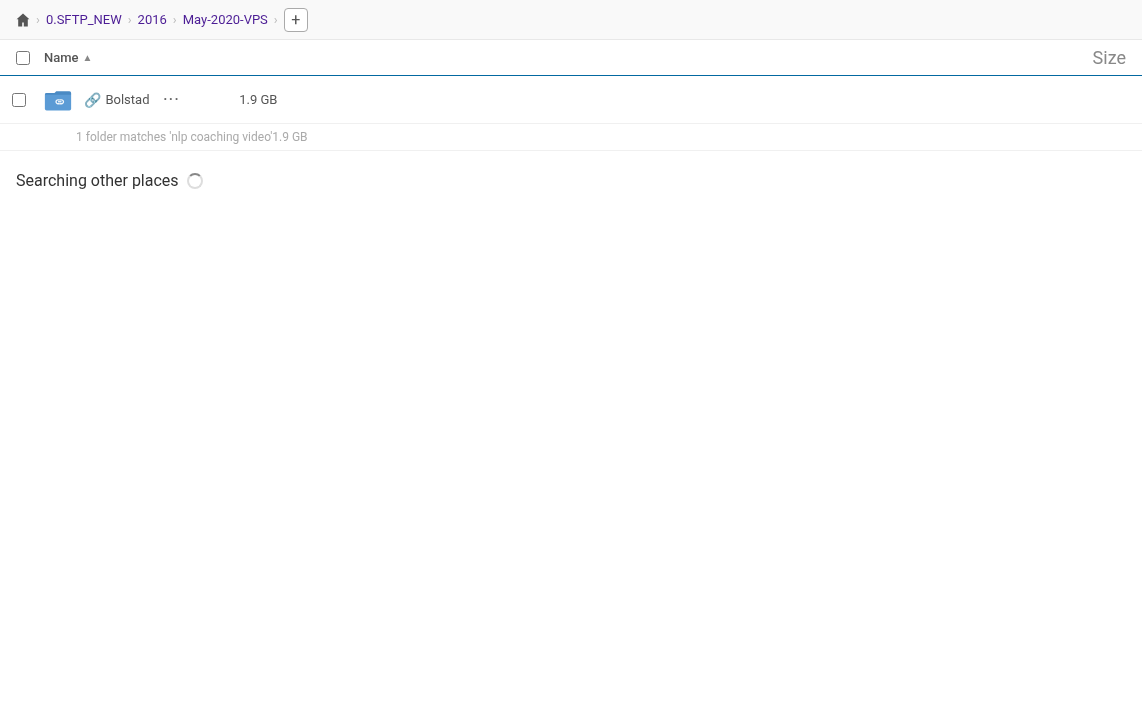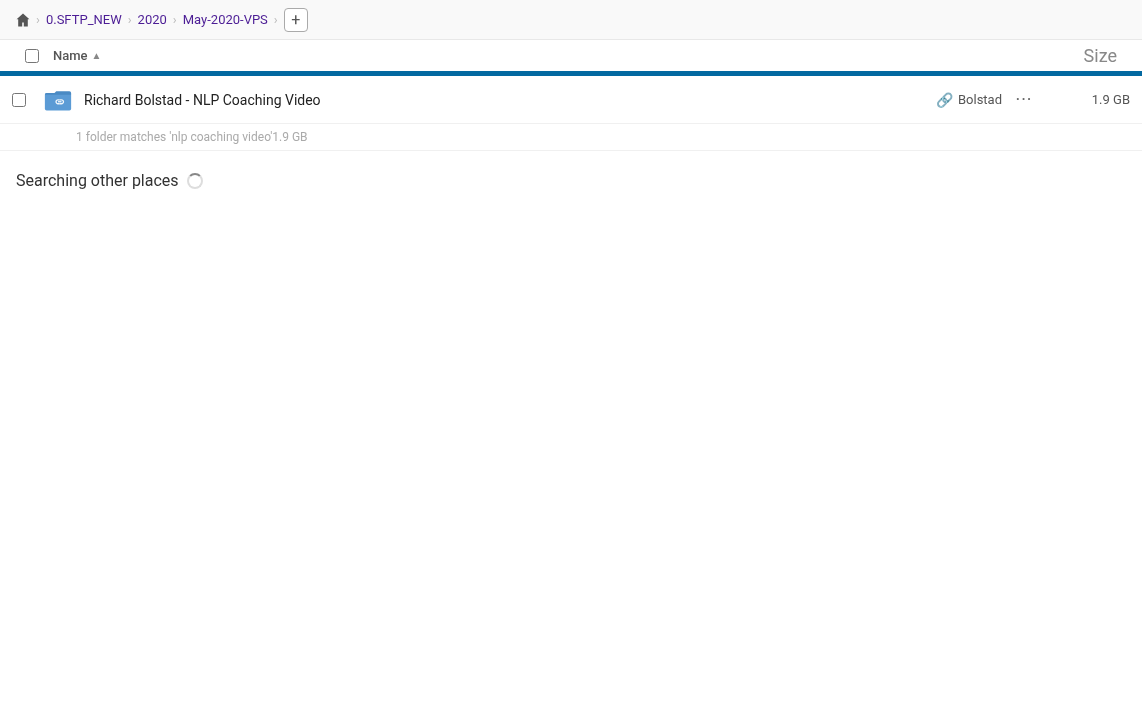--- a/index.html
+++ b/index.html
@@ -55,22 +55,22 @@
       color: #555;
       font-size: 16px;
       margin-left: 4px;
       background: #fff;
     }
 
     
     .column-header {
       display: flex;
       align-items: center;
-      padding: 6px 25px;
-      border-bottom: 5px solid #0369a1;
+      padding: 6px 16px;
+      border-bottom: 1px solid #0369a1;
       height: 36px;
       color: #555;
       font-size: 13px;
     }
     .col-checkbox {
       width: 28px;
       display: flex;
       align-items: center;
     }
     .col-name {
@@ -210,21 +210,21 @@
 
 <div class="breadcrumb-bar">
   <div class="breadcrumb-home">
     <svg viewBox="0 0 20 20" width="16" height="16" fill="#555">
       <path d="M10 2L2 9h2v9h5v-5h2v5h5V9h2L10 2z"></path>
     </svg>
   </div>
   <span class="breadcrumb-sep">›</span>
   <span class="breadcrumb-item">0.SFTP_NEW</span>
   <span class="breadcrumb-sep">›</span>
-  <span class="breadcrumb-item">2020</span>
+  <span class="breadcrumb-item">2016</span>
   <span class="breadcrumb-sep">›</span>
   <span class="breadcrumb-item">May-2020-VPS</span>
   <span class="breadcrumb-sep">›</span>
   <div class="breadcrumb-add">+</div>
 </div>
 
 <div class="column-header">
   <div class="col-checkbox">
     <input type="checkbox" style="">
   </div>
@@ -245,21 +245,20 @@
       <rect x="1" y="8" width="30" height="20" rx="2" ry="2" fill="#5b9bd5"></rect>
       <path d="M1 10 Q1 8 3 8 H12 L14 6 H29 Q31 6 31 8 V10 Z" fill="#4a8ac4"></path>
 
       <g transform="translate(11, 13)" fill="white" opacity="0.9">
         <path d="M7 2H5C3.3 2 2 3.3 2 5s1.3 3 3 3h2v-1.5H5C4.2 6.5 3.5 5.8 3.5 5S4.2 3.5 5 3.5h2V2z"></path>
         <path d="M5 4.25h4v1.5H5z"></path>
         <path d="M7 2h2c1.7 0 3 1.3 3 3s-1.3 3-3 3H7V6.5h2c.8 0 1.5-.7 1.5-1.5S9.8 3.5 9 3.5H7V2z"></path>
       </g>
     </svg>
   </div>
-  <div class="file-name">Richard Bolstad - NLP Coaching Video</div>
   <div class="file-actions">
     <div class="shared-badge">
       <span class="link-icon">🔗</span>
       <span>Bolstad</span>
     </div>
     <div class="more-btn">···</div>
   </div>
   <div class="file-size">1.9 GB</div>
 </div>
 

